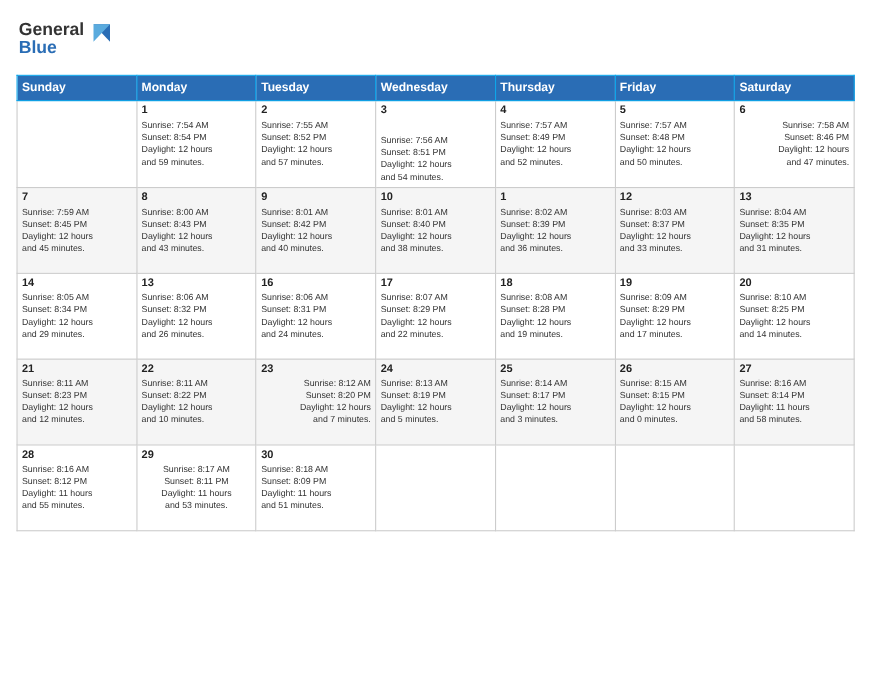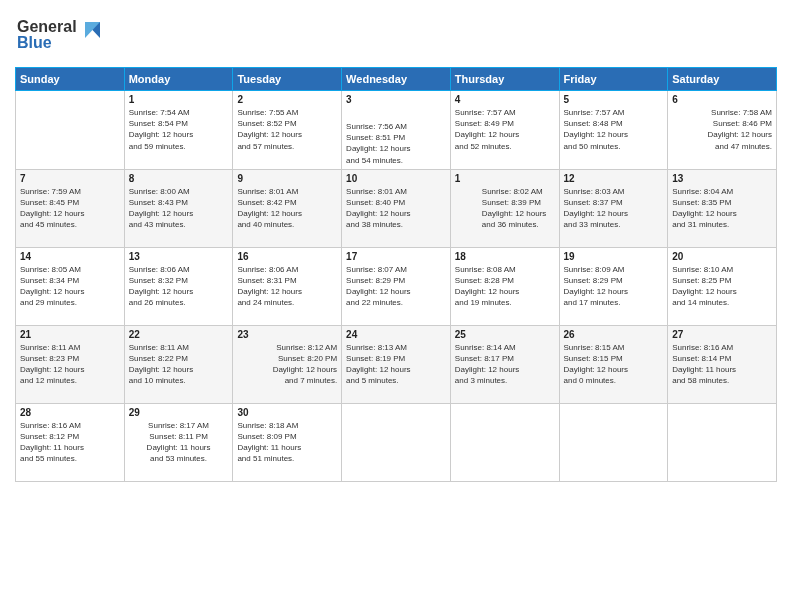--- a/index.html
+++ b/index.html
@@ -181,21 +181,21 @@
           </td>
           <td>
             <span class="day-number">10</span>
             <div class="day-info" style="white-space: pre-line;">Sunrise: 8:01 AM
 Sunset: 8:40 PM
 Daylight: 12 hours
 and 38 minutes.</div>
           </td>
           <td>
             <span class="day-number">1</span>
-            <div class="day-info" style="white-space: pre-line; margin-left: 27px;">Sunrise: 8:02 AM
+            <div class="day-info" style="white-space: pre-line;">Sunrise: 8:02 AM
 Sunset: 8:39 PM
 Daylight: 12 hours
 and 36 minutes.</div>
           </td>
           <td>
             <span class="day-number">12</span>
             <div class="day-info" style="white-space: pre-line;">Sunrise: 8:03 AM
 Sunset: 8:37 PM
 Daylight: 12 hours
 and 33 minutes.</div>

